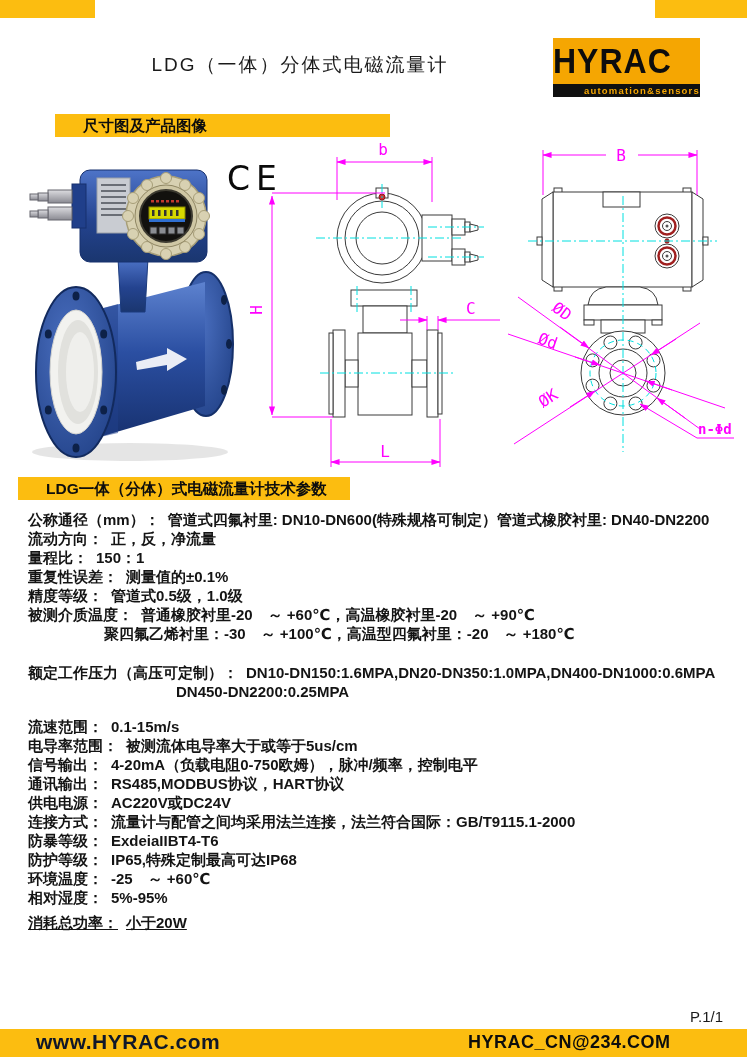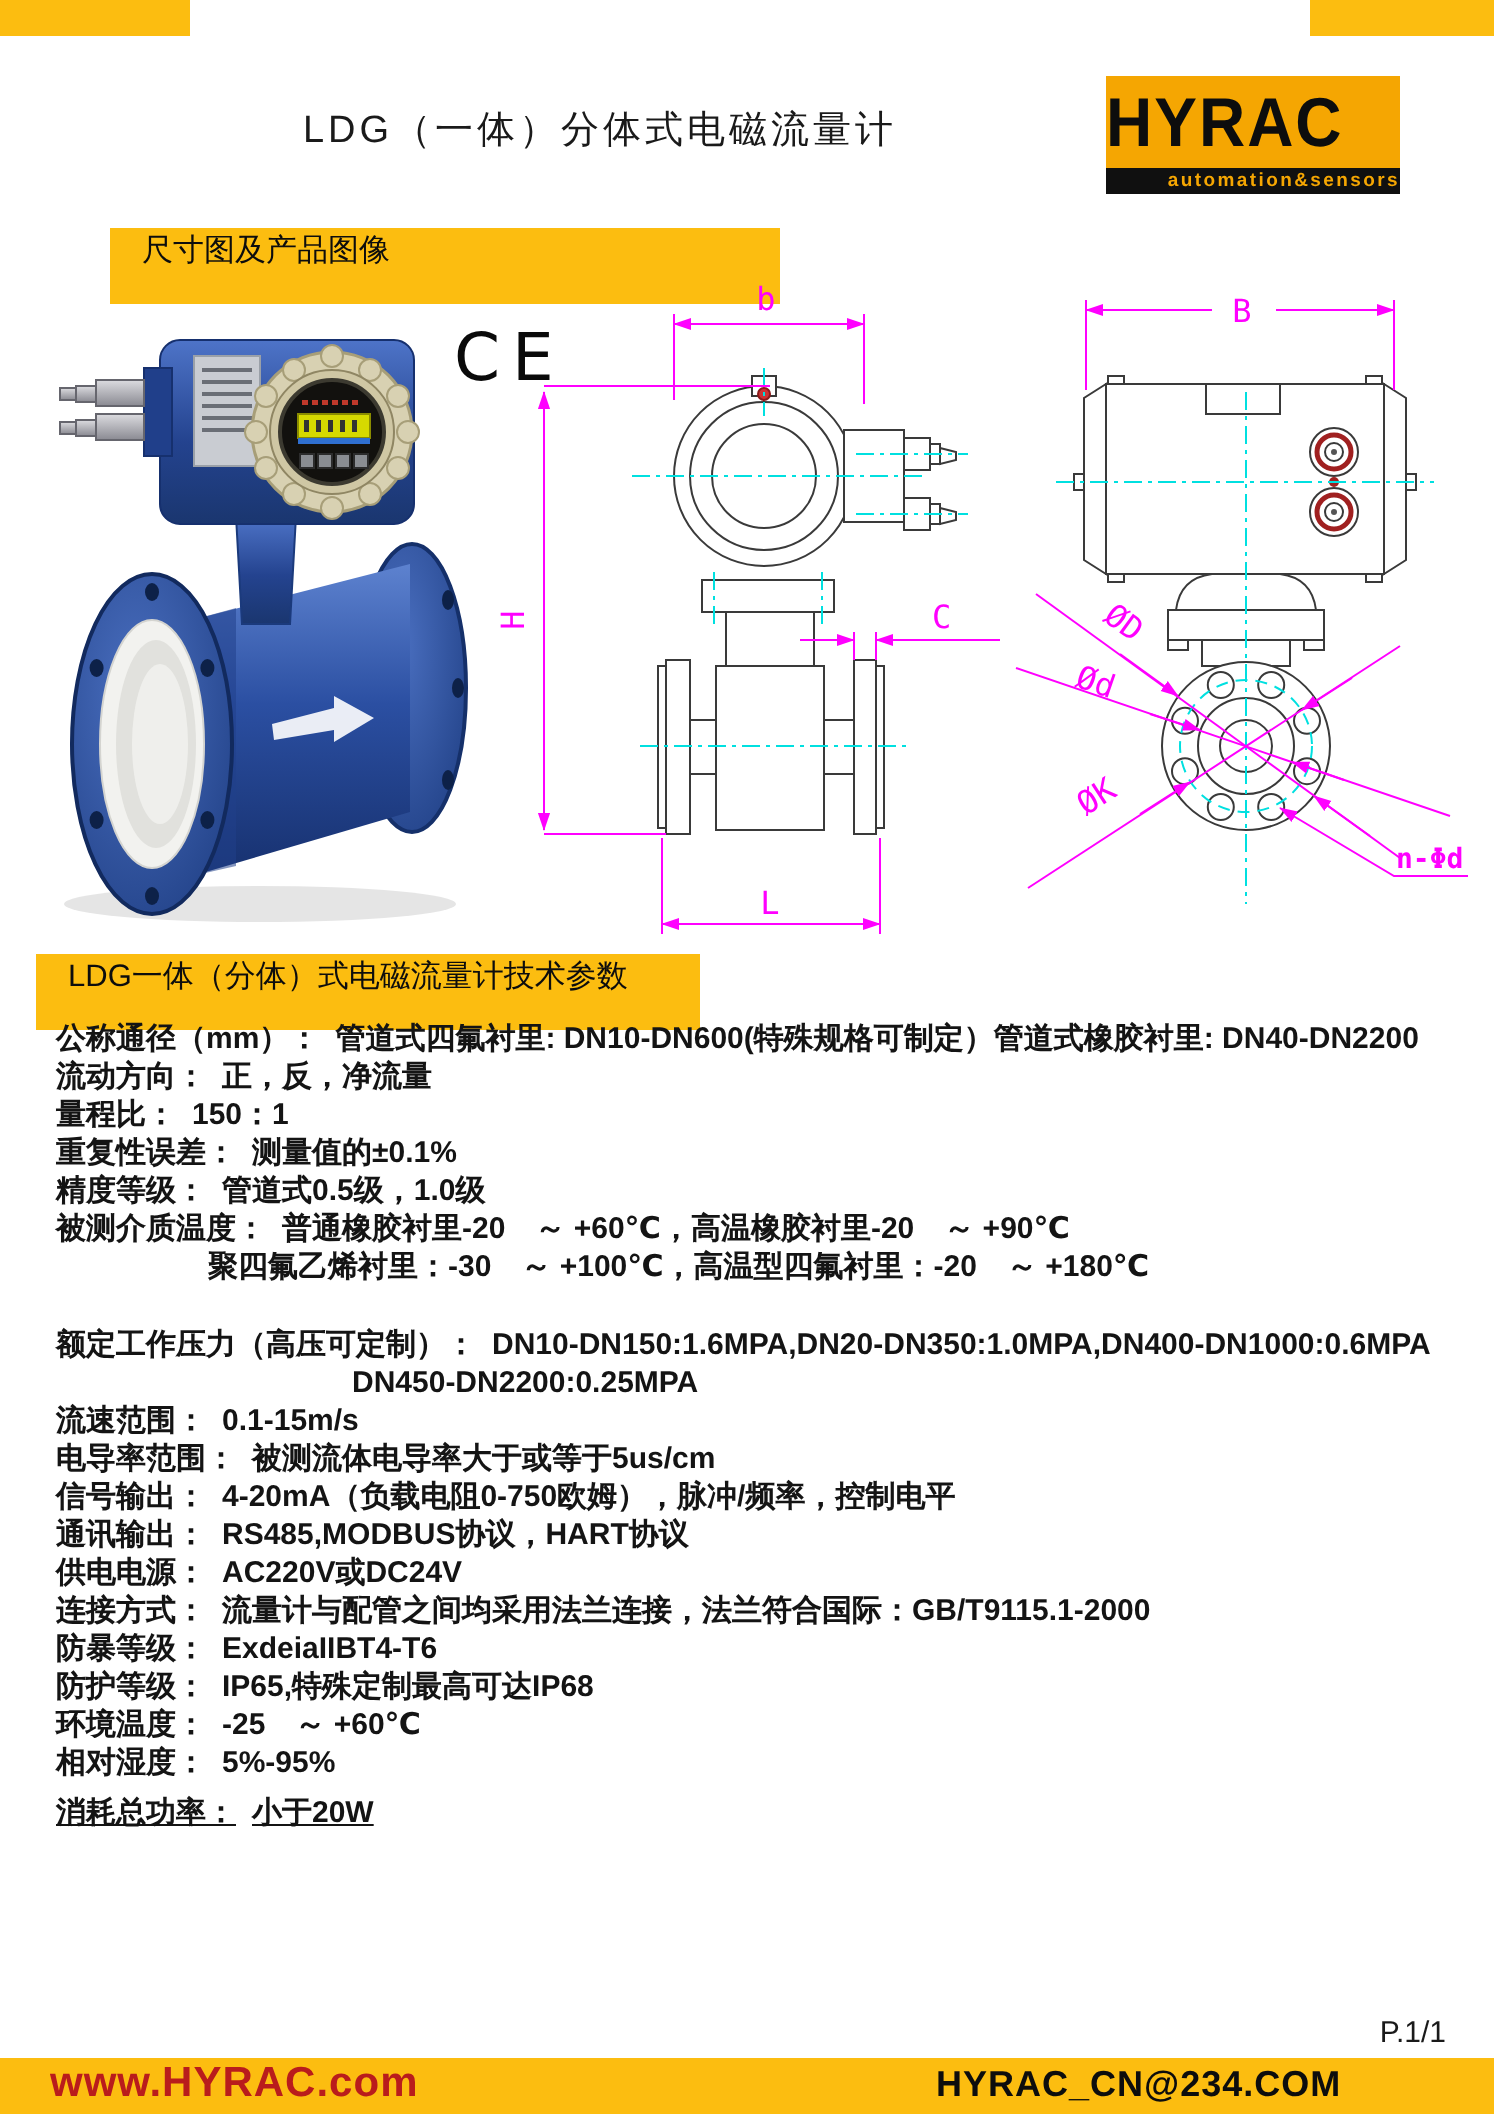--- a/index.html
+++ b/index.html
@@ -20,36 +20,36 @@
 
   .title{position:absolute;top:52px;left:0;width:600px;text-align:center;
     font-size:19px;letter-spacing:2px;color:#1a1a1a;font-weight:400}
 
   .logo{position:absolute;left:553px;top:38px;width:147px}
   .logo-top{background:var(--logo-yellow);height:46px;display:flex;align-items:center;justify-content:flex-start}
   .logo-name{font-weight:800;font-size:32px;letter-spacing:1px;color:#0d0d0d;transform:scaleY(1.08)}
   .logo-bar{background:#101010;height:13px;color:var(--logo-yellow);font-size:9.5px;
     font-weight:700;letter-spacing:1.2px;text-align:right;line-height:13px}
 
-  .section-bar{position:absolute;background:var(--yellow);height:38px;
-    font-size:15.5px;font-weight:400;color:#0d0d0d;line-height:23px;padding-left:16px}
+  .section-bar{position:absolute;background:var(--yellow);height:23px;
+    font-size:15.5px;font-weight:700;color:#0d0d0d;line-height:23px;padding-left:28px}
   .section-bar.s1{left:55px;top:114px;width:335px}
   .section-bar.s2{left:18px;top:477px;width:332px}
 
   .drawings{position:absolute;left:0;top:140px}
 
   .specs{position:absolute;left:28px;top:510px;width:705px;color:var(--ink)}
   .spec-line{font-size:15px;font-weight:700;line-height:19px;white-space:nowrap}
   .spec-line .val{margin-left:8px;font-weight:700}
 
   .pagenum{position:absolute;right:24px;top:1008px;font-size:15px;color:#1a1a1a}
 
   .footer{position:absolute;left:0;bottom:0;width:747px;height:28px;background:var(--yellow)}
-  .footer .site{position:absolute;left:25px;top:1px;font-size:21px;font-weight:800;
-    letter-spacing:.5px;color:#b91c1c}
+  .footer .site{position:absolute;left:36px;top:1px;font-size:21px;font-weight:800;
+    letter-spacing:.5px;color:#0f172a}
   .footer .mail{position:absolute;left:468px;top:3px;font-size:18px;font-weight:800;
     letter-spacing:.5px;color:#0d0d0d}
 
   .dimtext{font-family:"DejaVu Sans Mono","Liberation Mono",monospace;fill:var(--magenta);font-size:16px}
   .dimtext.small{font-size:14px;font-weight:bold}
   .ce{font-family:"DejaVu Sans",sans-serif;font-size:33px;letter-spacing:6px;fill:#0a0a0a;font-weight:500}
 </style>
 </head>
 <body>
 
@@ -319,21 +319,21 @@
   <div class="specs" id="specs-list">
       <div class="spec-line"><span class="lab">公称通径（mm）：</span><span class="val">管道式四氟衬里: DN10-DN600(特殊规格可制定）管道式橡胶衬里: DN40-DN2200</span></div>
       <div class="spec-line"><span class="lab">流动方向：</span><span class="val">正，反，净流量</span></div>
       <div class="spec-line"><span class="lab">量程比：</span><span class="val">150：1</span></div>
       <div class="spec-line"><span class="lab">重复性误差：</span><span class="val">测量值的±0.1%</span></div>
       <div class="spec-line"><span class="lab">精度等级：</span><span class="val">管道式0.5级，1.0级</span></div>
       <div class="spec-line"><span class="lab">被测介质温度：</span><span class="val">普通橡胶衬里-20　～ +60℃，高温橡胶衬里-20　～ +90℃</span></div>
       <div class="spec-line" style="padding-left: 76px;"><span class="">聚四氟乙烯衬里：-30　～ +100℃，高温型四氟衬里：-20　～ +180℃</span></div>
       <div class="spec-line" style="margin-top: 20px;"><span class="lab">额定工作压力（高压可定制）：</span><span class="val">DN10-DN150:1.6MPA,DN20-DN350:1.0MPA,DN400-DN1000:0.6MPA</span></div>
       <div class="spec-line" style="padding-left: 148px;"><span class="">DN450-DN2200:0.25MPA</span></div>
-      <div class="spec-line" style="margin-top: 0;"><span class="lab">流速范围：</span><span class="val">0.1-15m/s</span></div>
+      <div class="spec-line" style="margin-top: 16px;"><span class="lab">流速范围：</span><span class="val">0.1-15m/s</span></div>
       <div class="spec-line"><span class="lab">电导率范围：</span><span class="val">被测流体电导率大于或等于5us/cm</span></div>
       <div class="spec-line"><span class="lab">信号输出：</span><span class="val">4-20mA（负载电阻0-750欧姆），脉冲/频率，控制电平</span></div>
       <div class="spec-line"><span class="lab">通讯输出：</span><span class="val">RS485,MODBUS协议，HART协议</span></div>
       <div class="spec-line"><span class="lab">供电电源：</span><span class="val">AC220V或DC24V</span></div>
       <div class="spec-line"><span class="lab">连接方式：</span><span class="val">流量计与配管之间均采用法兰连接，法兰符合国际：GB/T9115.1-2000</span></div>
       <div class="spec-line"><span class="lab">防暴等级：</span><span class="val">ExdeiaIIBT4-T6</span></div>
       <div class="spec-line"><span class="lab">防护等级：</span><span class="val">IP65,特殊定制最高可达IP68</span></div>
       <div class="spec-line"><span class="lab">环境温度：</span><span class="val">-25　～ +60℃</span></div>
       <div class="spec-line"><span class="lab">相对湿度：</span><span class="val">5%-95%</span></div>
       <div class="spec-line" style="margin-top: 6px; text-decoration: underline;"><span class="lab">消耗总功率：</span><span class="val">小于20W</span></div>

